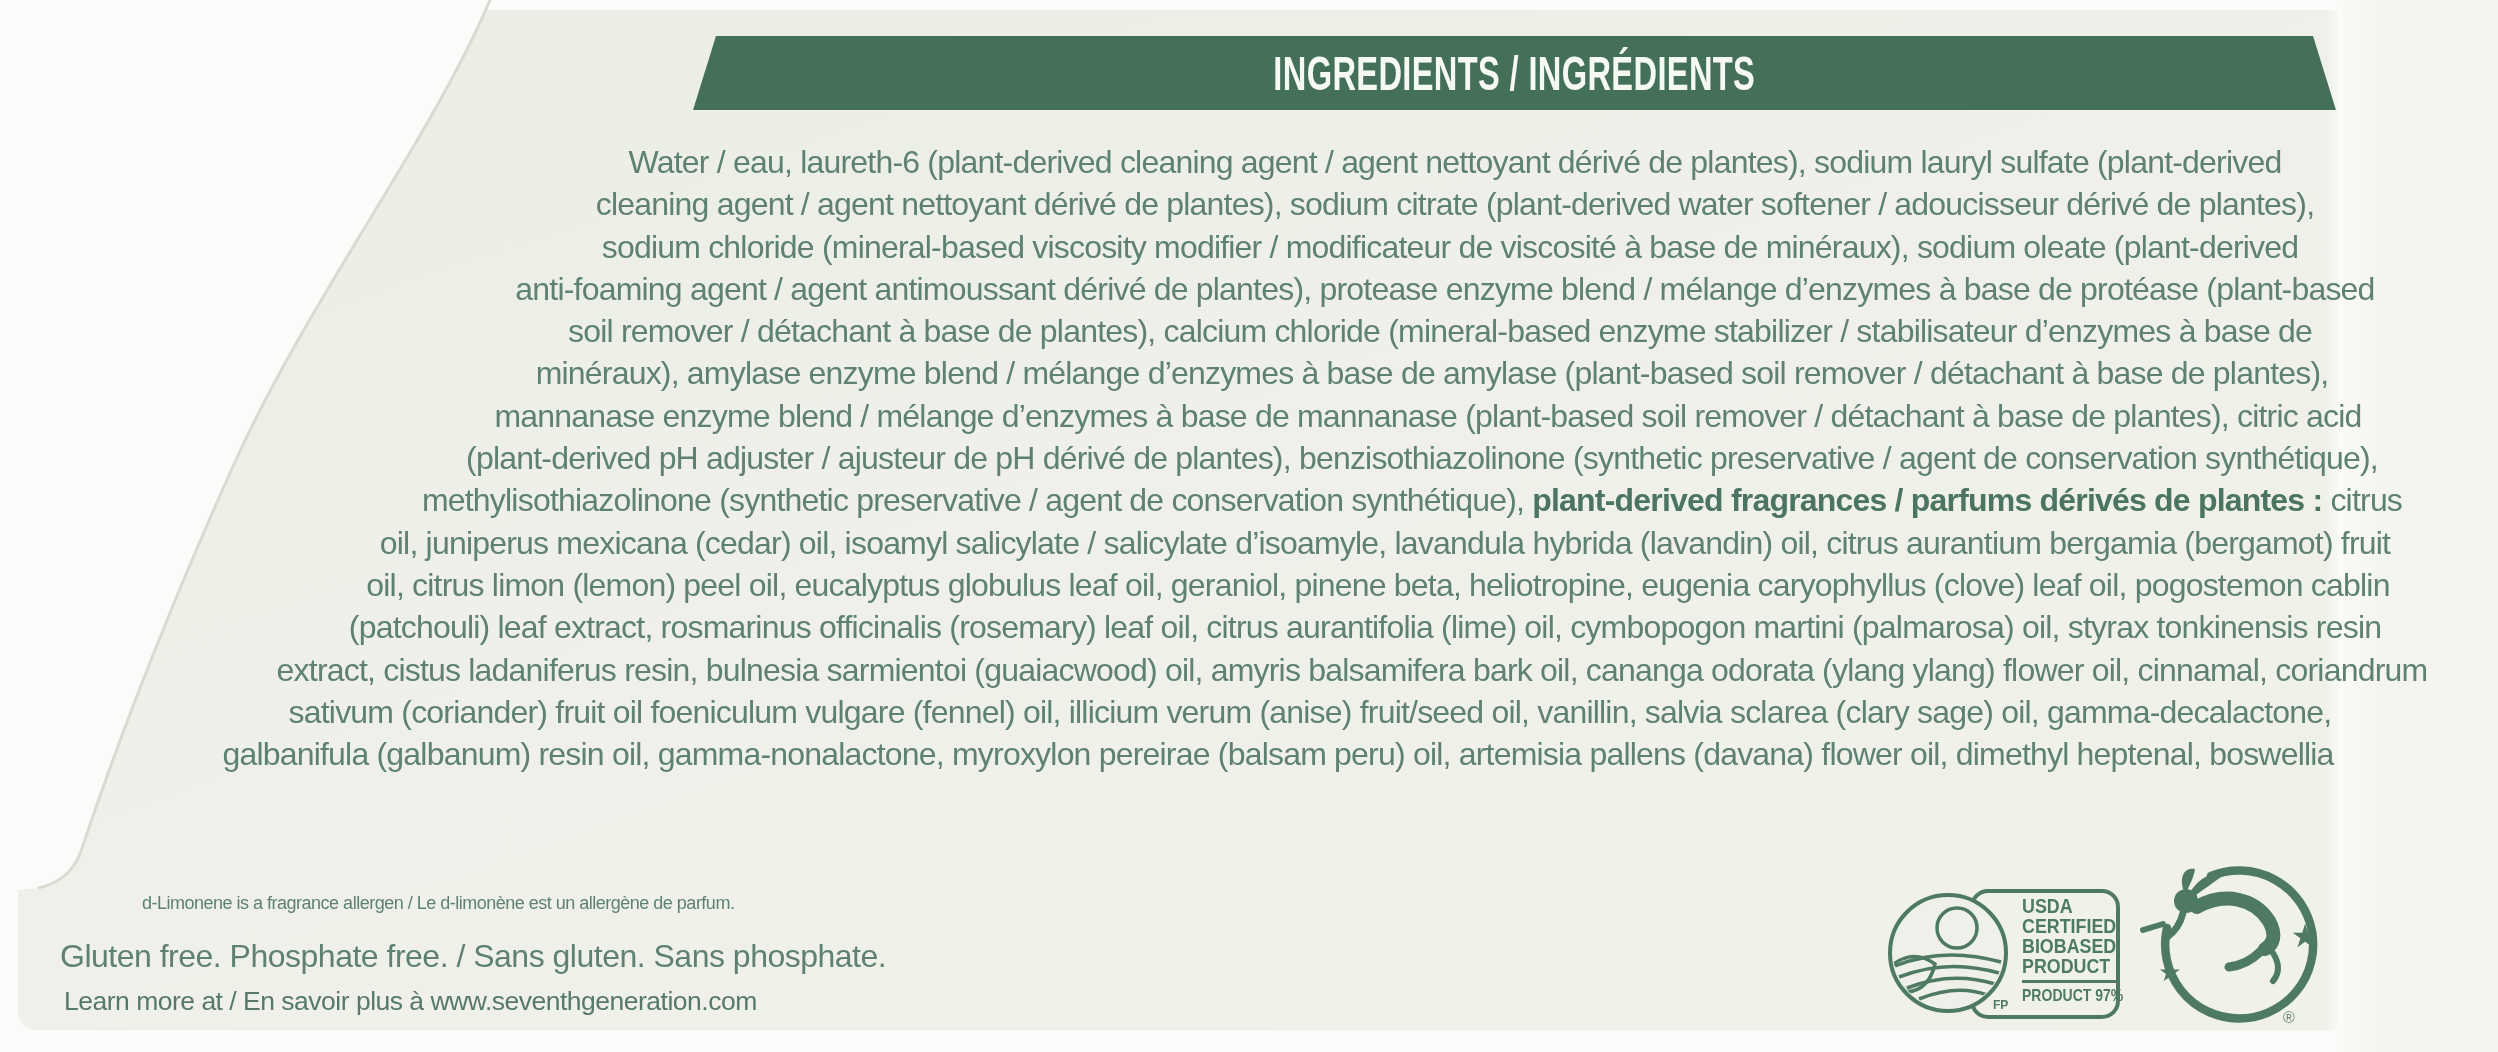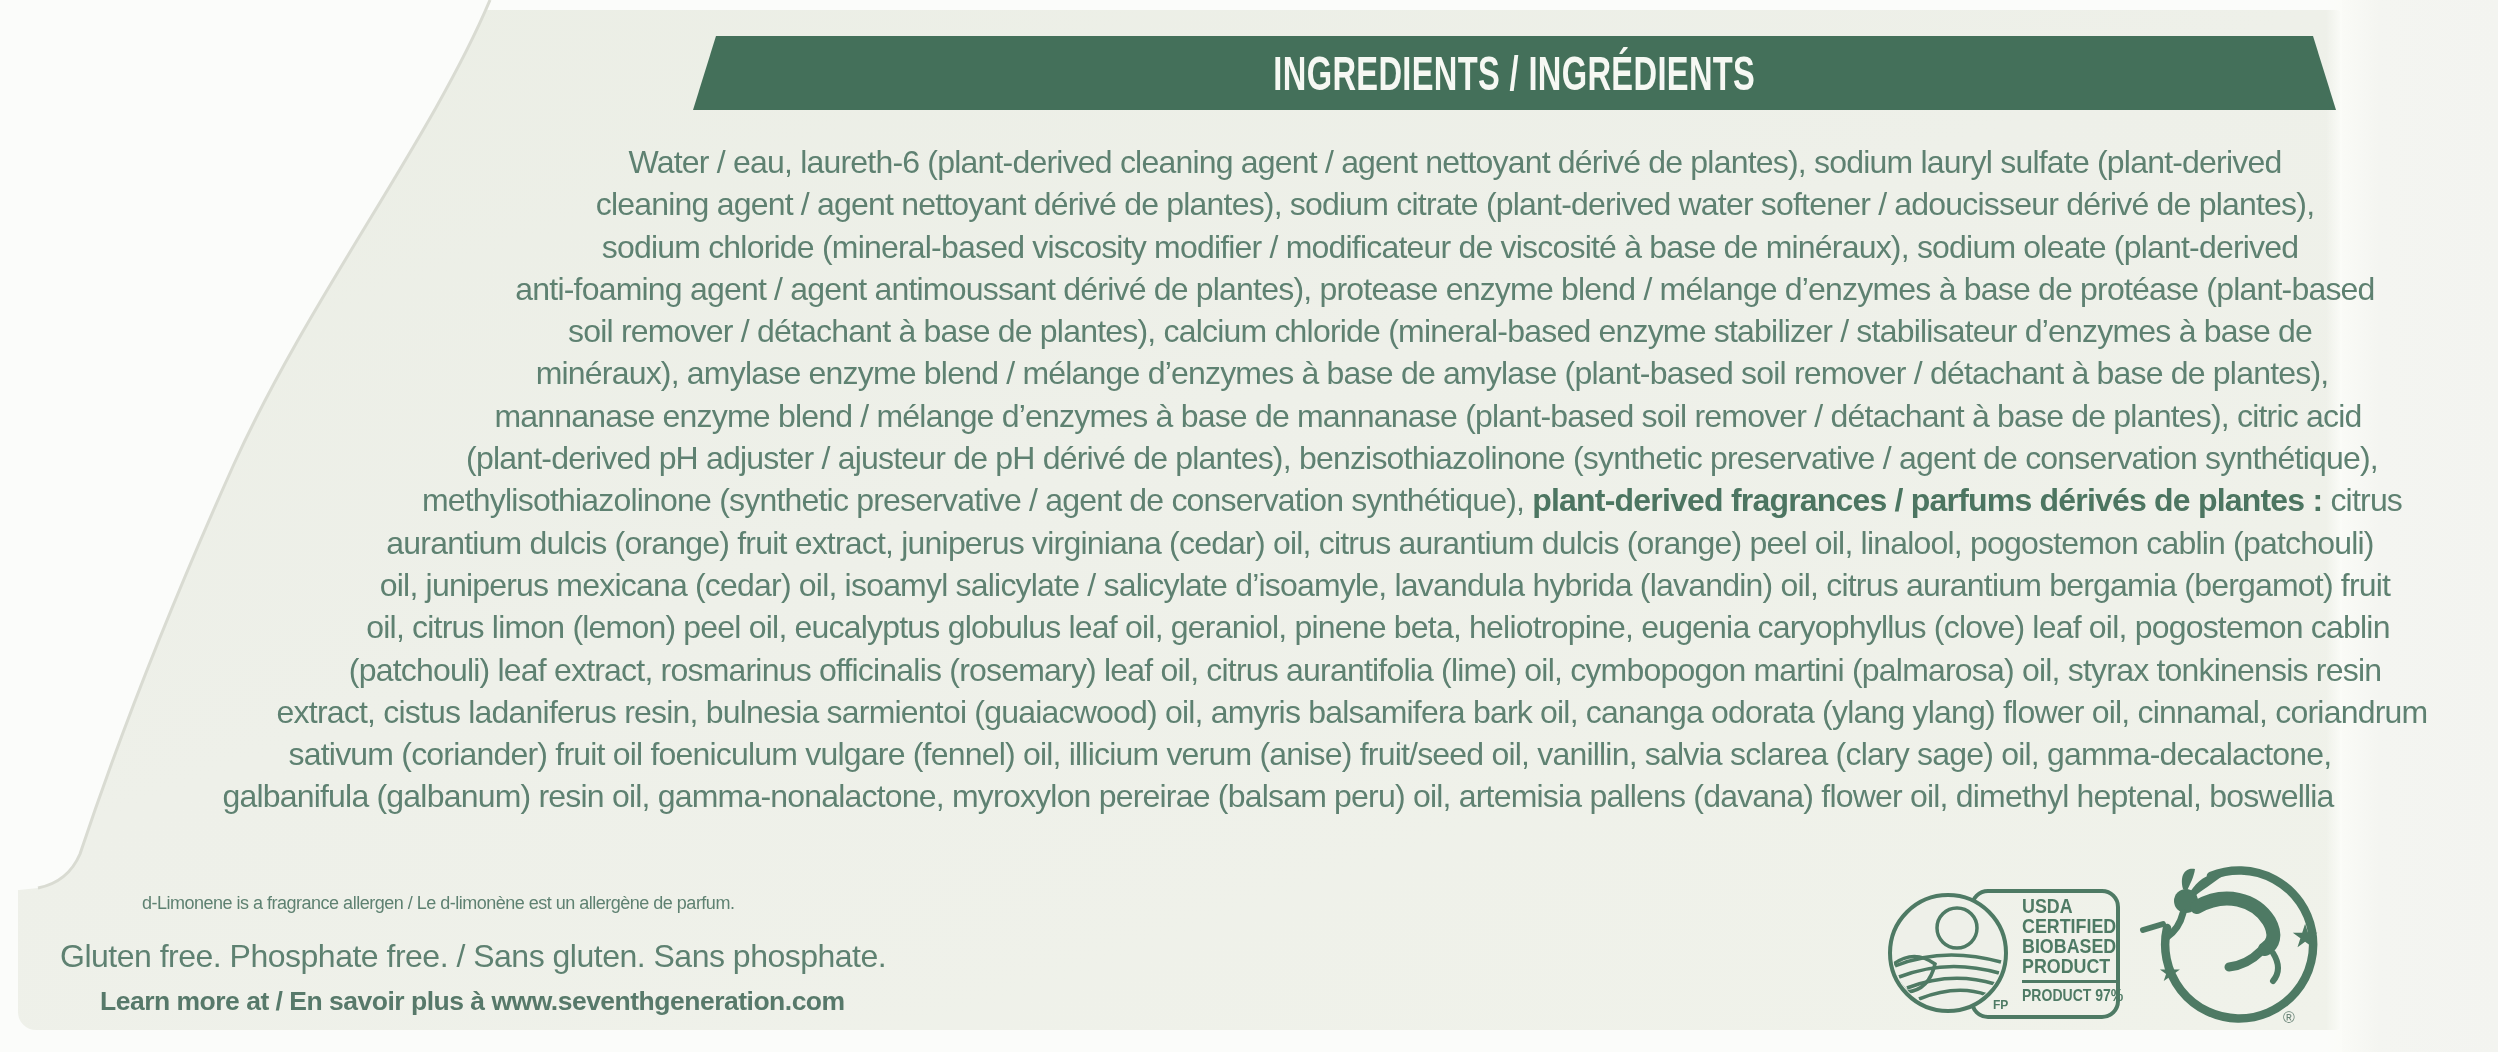--- a/index.html
+++ b/index.html
@@ -37,21 +37,21 @@
     color:#5e8171;font-size:32px;letter-spacing:-.8px;line-height:42.3px;
   }
   .iline{text-align:center;white-space:nowrap;transform:translateX(var(--tx,0px));}
   .iline-left{text-align:left;white-space:nowrap;padding-left:14px;}
   .frag-bold{font-weight:bold;color:#4c7561;}
   .footnote{
     position:absolute;z-index:4;color:#5e8171;white-space:nowrap;letter-spacing:-.5px;
   }
   .fn-allergen{left:142px;top:893px;font-size:18px;}
   .fn-free{left:60px;top:938px;font-size:32px;}
-  .fn-learn{left:64px;top:986px;font-size:26.5px;font-weight:bold;color:#57796a;margin-left:36px;}
+  .fn-learn{left:64px;top:986px;font-size:26.5px;font-weight:normal;color:#57796a;}
   .usda-badge{position:absolute;left:1885px;top:880px;width:245px;height:145px;z-index:4;}
   .bunny-badge{position:absolute;left:2135px;top:865px;width:212px;height:170px;z-index:4;}
   .usda-text{
     position:absolute;left:137px;top:16px;width:100px;
     color:#4e7a64;font-weight:bold;font-size:21px;line-height:20px;
     transform:scaleX(.85);transform-origin:left top;white-space:nowrap;
   }
   .usda-rule{position:absolute;left:137px;top:100px;width:96px;height:3px;background:#4e7a64;}
   .usda-subline{
     position:absolute;left:137px;top:106px;color:#4e7a64;font-weight:bold;font-size:16.5px;
@@ -81,21 +81,20 @@
 <div class="ingredients-block">
   <div class="iline" style="--tx:205px">Water / eau, laureth-6 (plant-derived cleaning agent / agent nettoyant dérivé de plantes), sodium lauryl sulfate (plant-derived</div>
   <div class="iline" style="--tx:205px">cleaning agent / agent nettoyant dérivé de plantes), sodium citrate (plant-derived water softener / adoucisseur dérivé de plantes),</div>
   <div class="iline" style="--tx:200px">sodium chloride (mineral-based viscosity modifier / modificateur de viscosité à base de minéraux), sodium oleate (plant-derived</div>
   <div class="iline" style="--tx:195px">anti-foaming agent / agent antimoussant dérivé de plantes), protease enzyme blend / mélange d’enzymes à base de protéase (plant-based</div>
   <div class="iline" style="--tx:190px">soil remover / détachant à base de plantes), calcium chloride (mineral-based enzyme stabilizer / stabilisateur d’enzymes à base de</div>
   <div class="iline" style="--tx:182px">minéraux), amylase enzyme blend / mélange d’enzymes à base de amylase (plant-based soil remover / détachant à base de plantes),</div>
   <div class="iline" style="--tx:178px">mannanase enzyme blend / mélange d’enzymes à base de mannanase (plant-based soil remover / détachant à base de plantes), citric acid</div>
   <div class="iline" style="--tx:172px">(plant-derived pH adjuster / ajusteur de pH dérivé de plantes), benzisothiazolinone (synthetic preservative / agent de conservation synthétique),</div>
   <div class="iline" style="--tx:162px"><span>methylisothiazolinone (synthetic preservative / agent de conservation synthétique), </span><span class="frag-bold">plant-derived fragrances / parfums dérivés de plantes :</span><span> citrus</span></div>
-  <div class="iline" style="--tx:130px">aurantium dulcis (orange) fruit extract, juniperus virginiana (cedar) oil, citrus aurantium dulcis (orange) peel oil, linalool, pogostemon cablin (patchouli)</div>
   <div class="iline" style="--tx:135px">oil, juniperus mexicana (cedar) oil, isoamyl salicylate / salicylate d’isoamyle, lavandula hybrida (lavandin) oil, citrus aurantium bergamia (bergamot) fruit</div>
   <div class="iline" style="--tx:128px">oil, citrus limon (lemon) peel oil, eucalyptus globulus leaf oil, geraniol, pinene beta, heliotropine, eugenia caryophyllus (clove) leaf oil, pogostemon cablin</div>
   <div class="iline" style="--tx:115px">(patchouli) leaf extract, rosmarinus officinalis (rosemary) leaf oil, citrus aurantifolia (lime) oil, cymbopogon martini (palmarosa) oil, styrax tonkinensis resin</div>
   <div class="iline" style="--tx:102px">extract, cistus ladaniferus resin, bulnesia sarmientoi (guaiacwood) oil, amyris balsamifera bark oil, cananga odorata (ylang ylang) flower oil, cinnamal, coriandrum</div>
   <div class="iline" style="--tx:60px">sativum (coriander) fruit oil foeniculum vulgare (fennel) oil, illicium verum (anise) fruit/seed oil, vanillin, salvia sclarea (clary sage) oil, gamma-decalactone,</div>
   <div class="iline" style="--tx:28px">galbanifula (galbanum) resin oil, gamma-nonalactone, myroxylon pereirae (balsam peru) oil, artemisia pallens (davana) flower oil, dimethyl heptenal, boswellia</div>
 </div>
 
 <div class="footnote fn-allergen">d-Limonene is a fragrance allergen / Le d-limonène est un allergène de parfum.</div>
 <div class="footnote fn-free">Gluten free. Phosphate free. / Sans gluten. Sans phosphate.</div>

